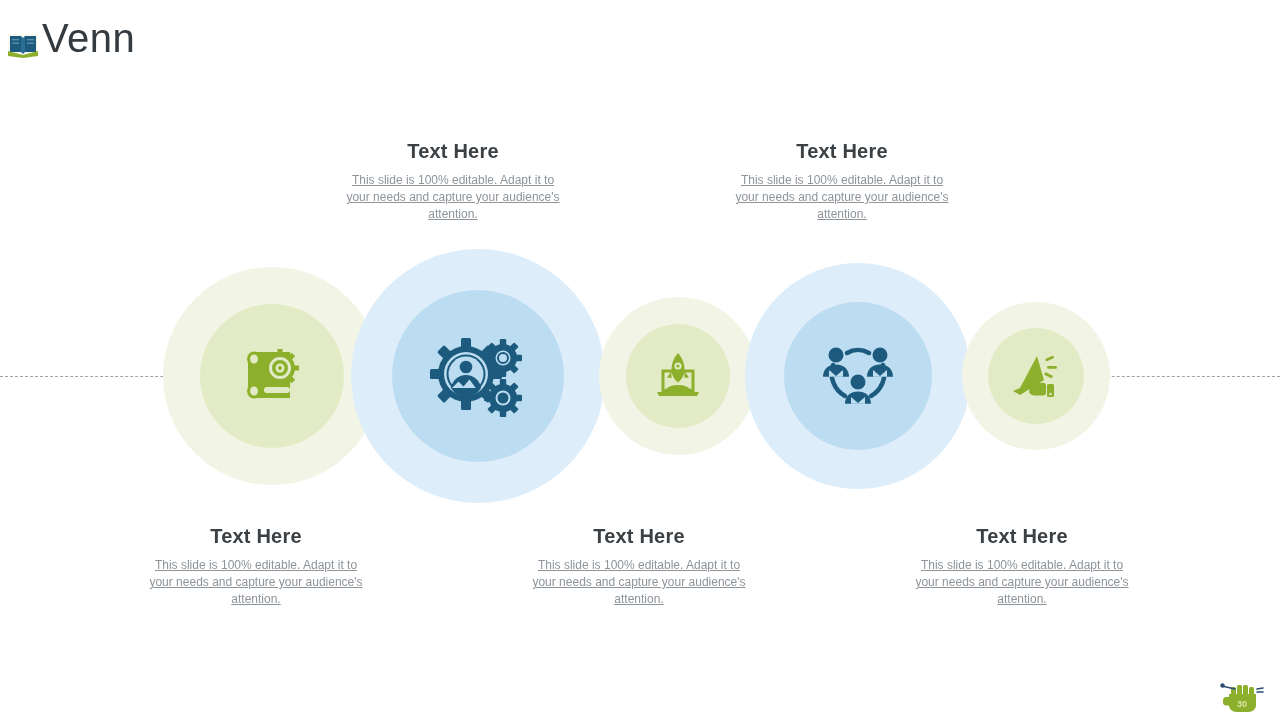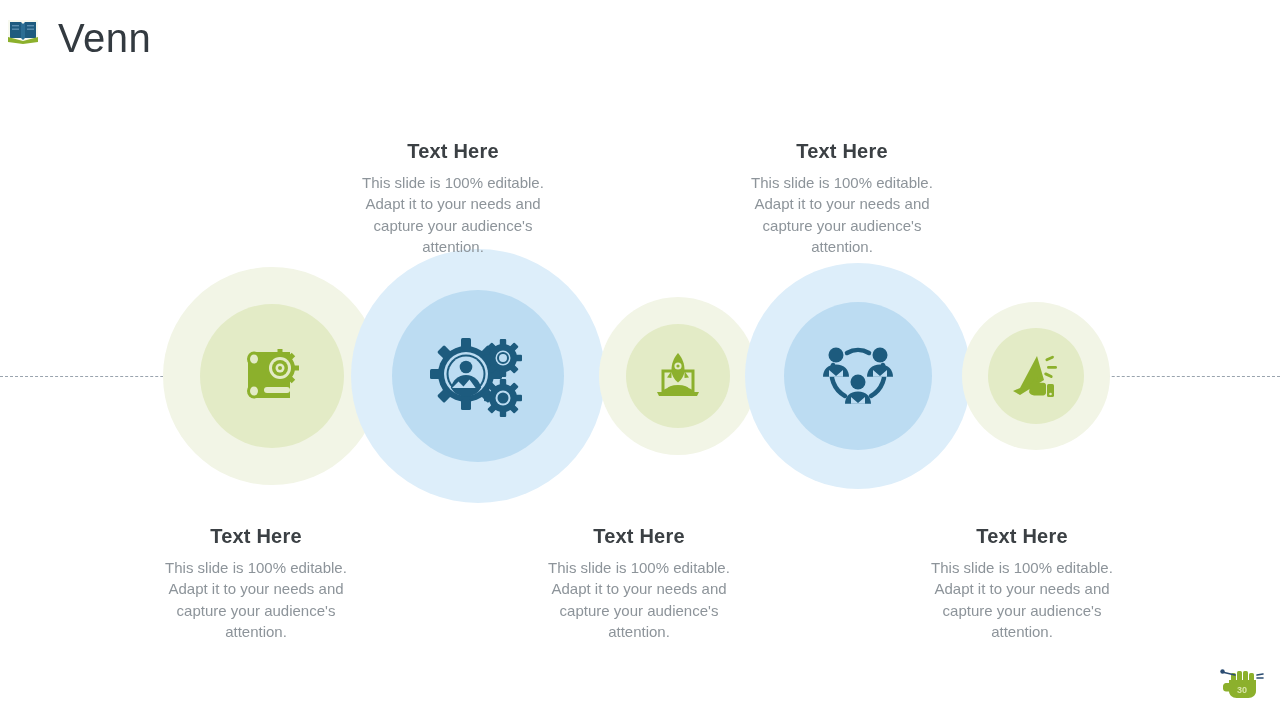--- a/index.html
+++ b/index.html
@@ -14,22 +14,22 @@
     font-family: "Liberation Sans", sans-serif;
     position: relative;
   }
 
   
   .header {
     position: absolute;
     left: 8px;
     top: 18px;
     display: flex;
-    align-items: flex-start;
-    gap: 20px;
+    align-items: flex-end;
+    gap: 4px;
   }
   .book-icon {
     width: 30px;
     height: 26px;
     display: block;
   }
   .page-title {
     font-size: 40px;
     font-weight: 400;
     color: #333a40;
@@ -79,31 +79,32 @@
     z-index: 3;
   }
   .tblock .t-title {
     font-size: 20px;
     font-weight: bold;
     color: #3b4044;
     margin: 0 0 9px 0;
     letter-spacing: 0.2px;
   }
   .tblock .t-desc {
-    font-size: 15px;
+    font-size: 12px;
     color: #8d949a;
     line-height: 1.42;
     margin: 0;
+    text-decoration: underline;
   }
 
   
   .footer-logo {
     position: absolute;
     right: 16px;
-    bottom: 20px;
+    bottom: 6px;
     width: 44px;
     height: 34px;
     z-index: 4;
   }
 </style>
 </head>
 <body>
 
 <div class="header">
   <span>

